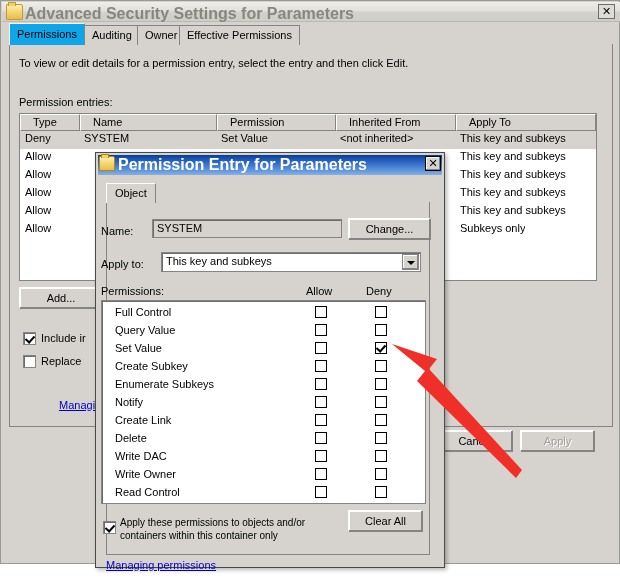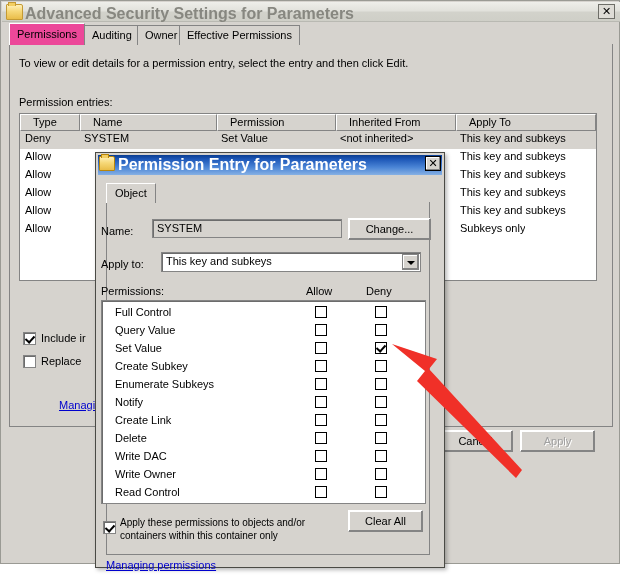--- a/index.html
+++ b/index.html
@@ -44,21 +44,21 @@
      background:#f3cf63;border:1px solid #c49a34;border-bottom:none;}
   #outer-close{right:4px;top:3px;width:17px;height:15px;background:#dedcd6;
      border:1px solid #6e6e68;box-sizing:border-box;text-align:center;
      font-size:11px;line-height:13px;font-weight:bold;color:#000;cursor:pointer;}
 
   
   #tabstrip{left:8px;top:24px;width:604px;height:20px;}
   .tab{position:absolute;top:0;height:20px;background:#d6d3ce;
        border:1px solid #848484;border-bottom:none;box-sizing:border-box;
        font-size:11px;line-height:18px;padding:0 7px;color:#000;white-space:nowrap;cursor:default;}
-  .tab.sel{top:-2px;height:22px;line-height:20px;background:#ec4899;
+  .tab.sel{top:-2px;height:22px;line-height:20px;background:#0ea5e9;
        border-color:#fff #848484 #848484 #fff;z-index:3;}
   #tab-body{left:8px;top:43px;width:604px;height:383px;
        border:1px solid #848484;border-top:none;box-sizing:border-box;background:#d6d3ce;}
 
   #instr{left:18px;top:56px;width:560px;font-size:11px;color:#000;}
   #entries-label{left:18px;top:95px;font-size:11px;color:#000;}
 
   
   #listview{left:18px;top:112px;width:578px;height:168px;background:#fff;
        border:1px solid #848484;box-sizing:border-box;overflow:hidden;}
@@ -270,20 +270,21 @@
     <div class="lv-row" style="top:89px">
       <span class="lv-cell" style="left:5px">Allow</span>
       <span class="lv-cell" style="left:440px">This key and subkeys</span>
     </div>
     <div class="lv-row" style="top:107px">
       <span class="lv-cell" style="left:5px">Allow</span>
       <span class="lv-cell" style="left:440px">Subkeys only</span>
     </div>
   </div>
 
+  <div class="btn" id="btn-add">Add...</div>
 
   <div class="cb checked" id="cb-include"></div>
   <div class="cb-lab" id="lab-include">Include ir</div>
   <div class="cb" id="cb-replace"></div>
   <div class="cb-lab" id="lab-replace">Replace</div>
 
   <div class="link" id="link-outer">Managing pe</div>
 
   <div class="btn" id="btn-cancel">Cancel</div>
   <div class="btn disabled" id="btn-apply">Apply</div>

